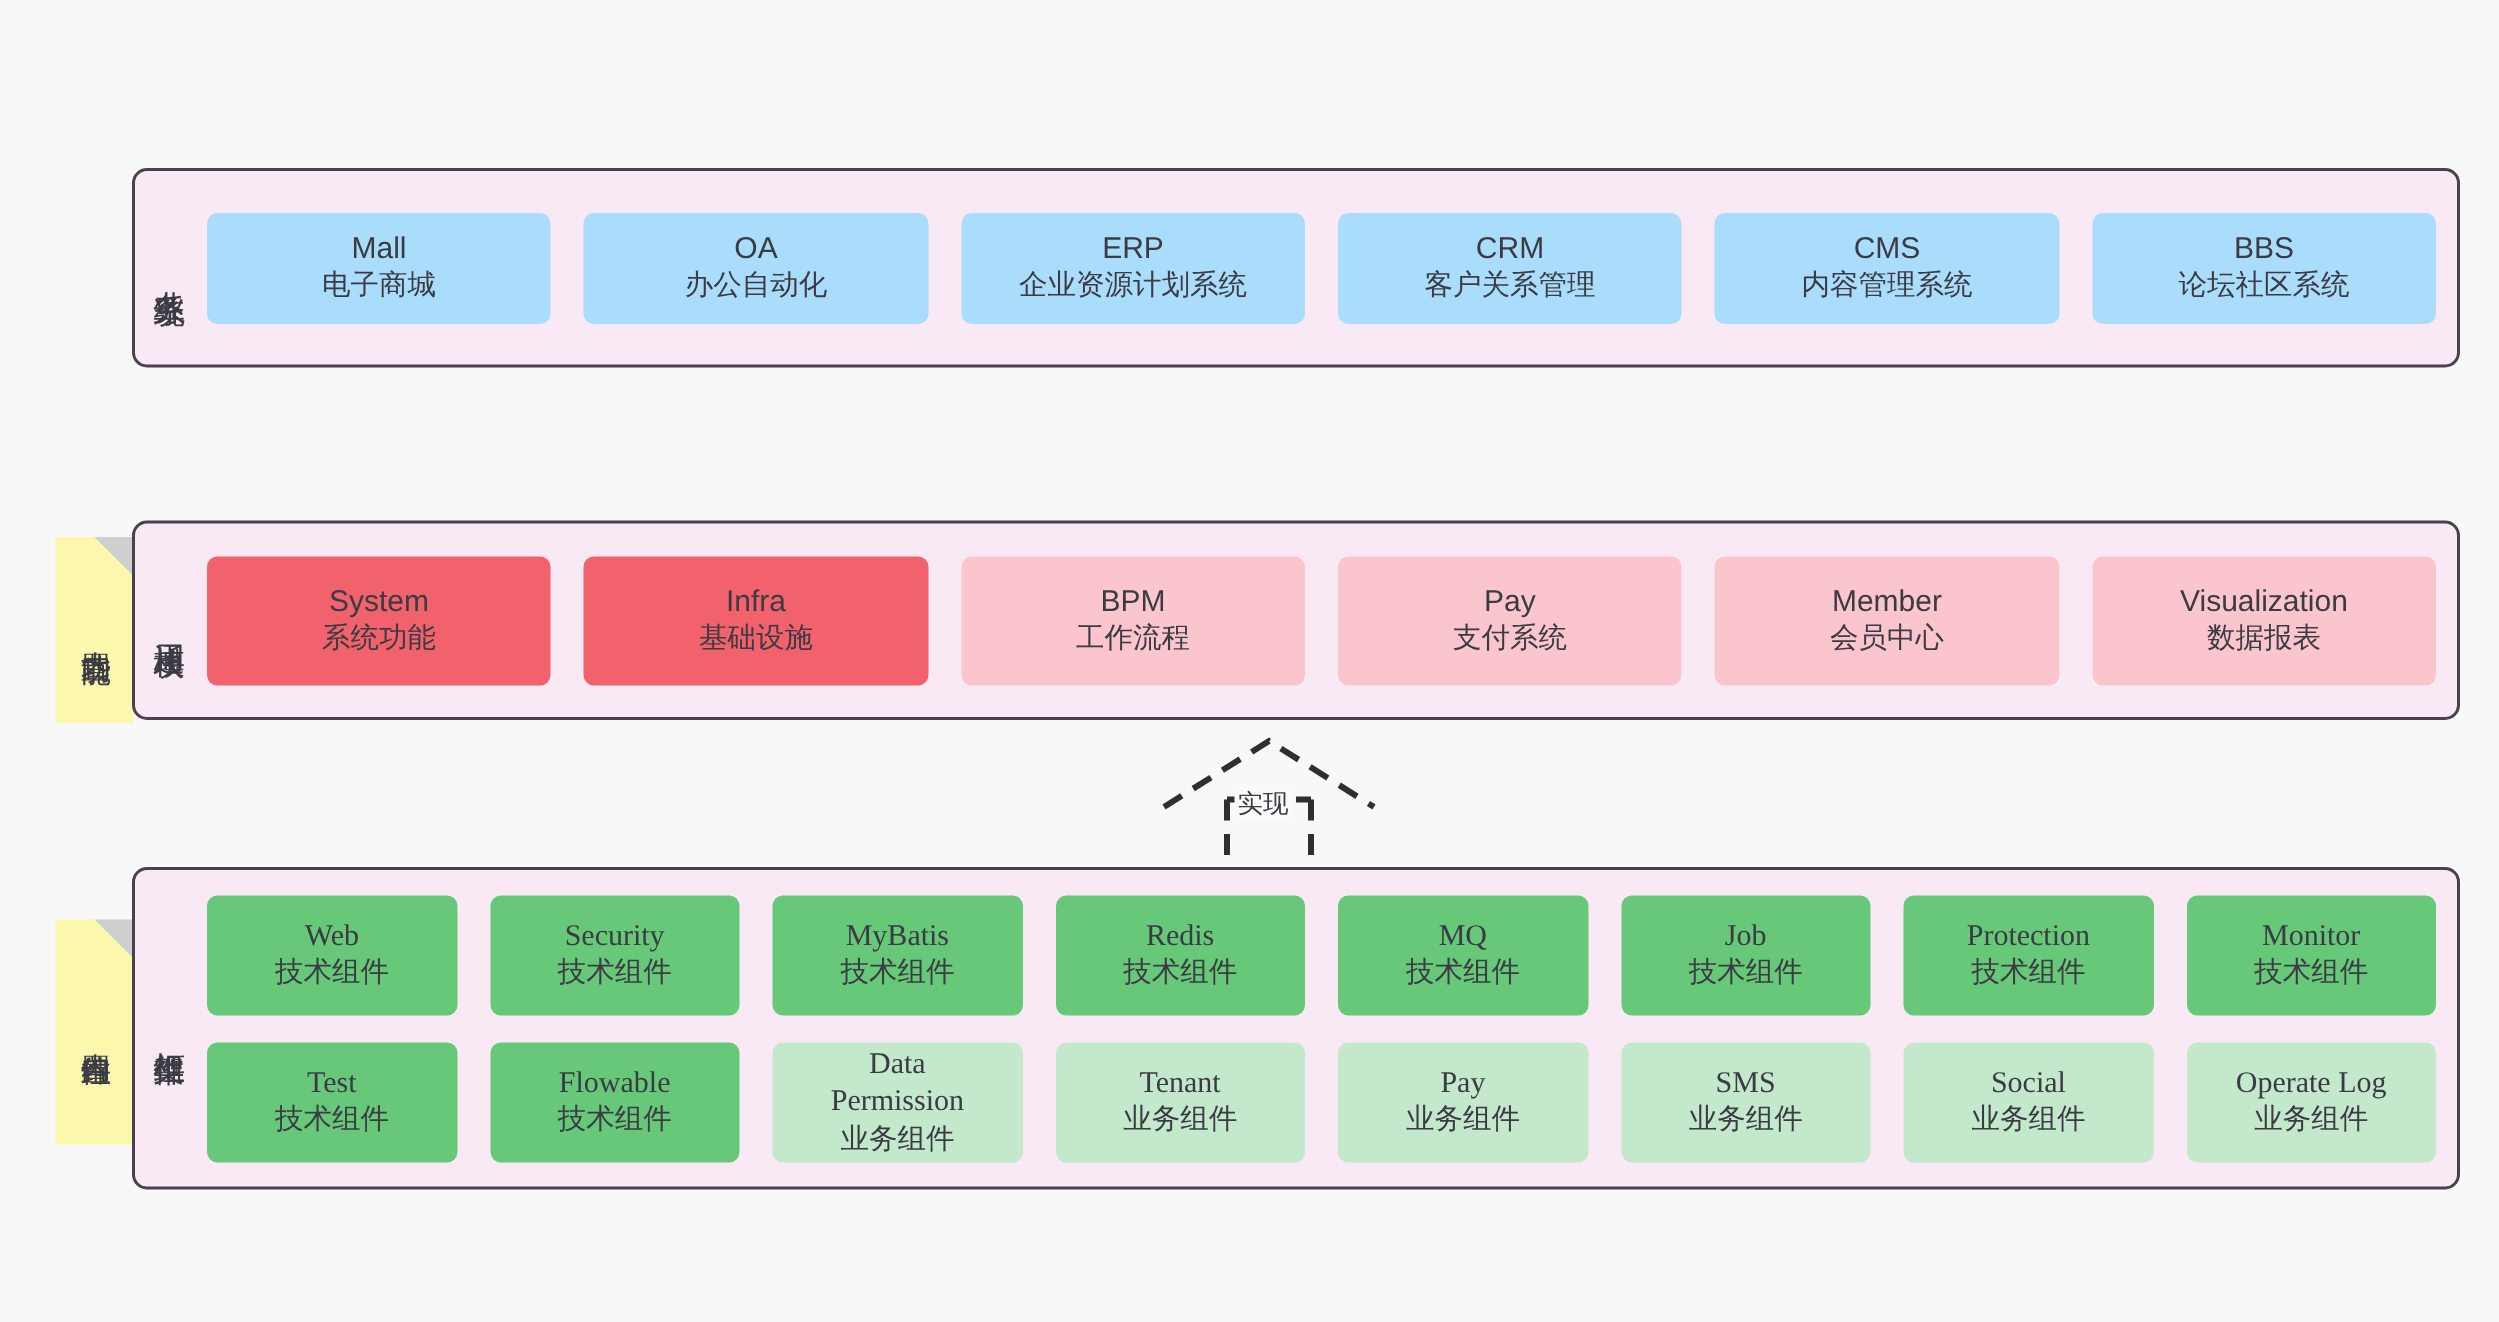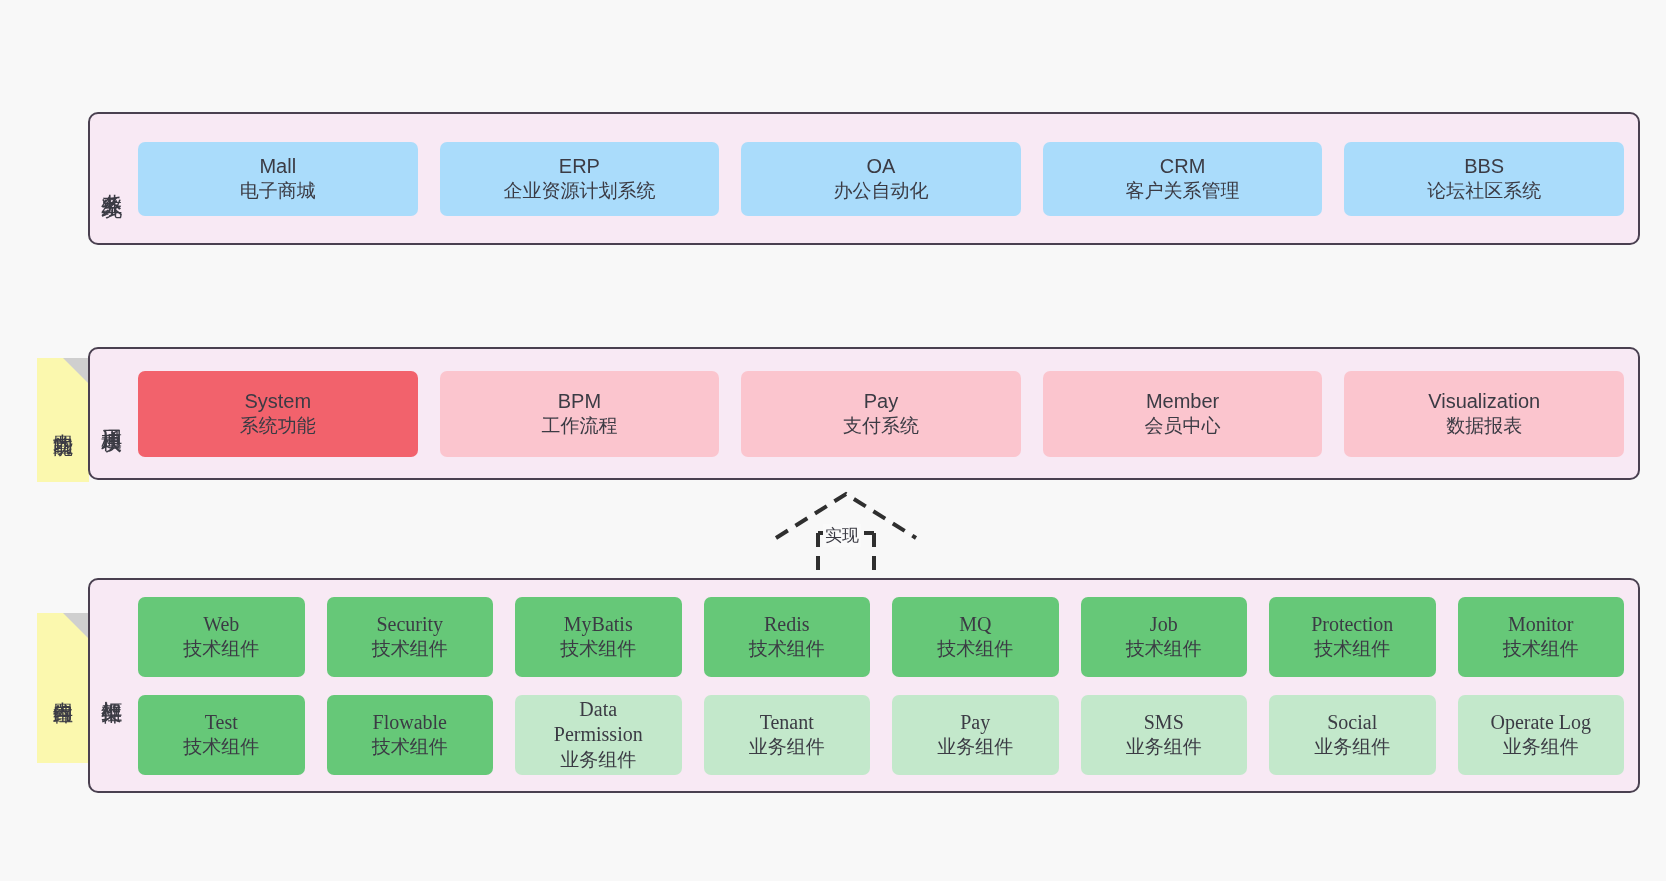--- a/index.html
+++ b/index.html
@@ -143,30 +143,34 @@
 
   <div class="layer layer-biz">
     <div class="layer-title">业务系统</div>
     <div class="layer-body">
       <div class="row">
         <div class="node n-blue">
           <span class="t1">Mall</span>
           <span class="t2">电子商城</span>
         </div>
         <div class="node n-blue">
+          <span class="t1">OA</span>
+          <span class="t2">办公自动化</span>
+        </div>
+        <div class="node n-blue">
           <span class="t1">ERP</span>
           <span class="t2">企业资源计划系统</span>
         </div>
         <div class="node n-blue">
-          <span class="t1">OA</span>
-          <span class="t2">办公自动化</span>
-        </div>
-        <div class="node n-blue">
           <span class="t1">CRM</span>
           <span class="t2">客户关系管理</span>
+        </div>
+        <div class="node n-blue">
+          <span class="t1">CMS</span>
+          <span class="t2">内容管理系统</span>
         </div>
         <div class="node n-blue">
           <span class="t1">BBS</span>
           <span class="t2">论坛社区系统</span>
         </div>
       </div>
     </div>
   </div>
 
 
@@ -176,20 +180,24 @@
   </div>
 
   <div class="layer layer-mod">
     <div class="layer-title">通用模块</div>
     <div class="layer-body">
       <div class="row">
         <div class="node n-red">
           <span class="t1">System</span>
           <span class="t2">系统功能</span>
         </div>
+        <div class="node n-red">
+          <span class="t1">Infra</span>
+          <span class="t2">基础设施</span>
+        </div>
         <div class="node n-pink">
           <span class="t1">BPM</span>
           <span class="t2">工作流程</span>
         </div>
         <div class="node n-pink">
           <span class="t1">Pay</span>
           <span class="t2">支付系统</span>
         </div>
         <div class="node n-pink">
           <span class="t1">Member</span>

